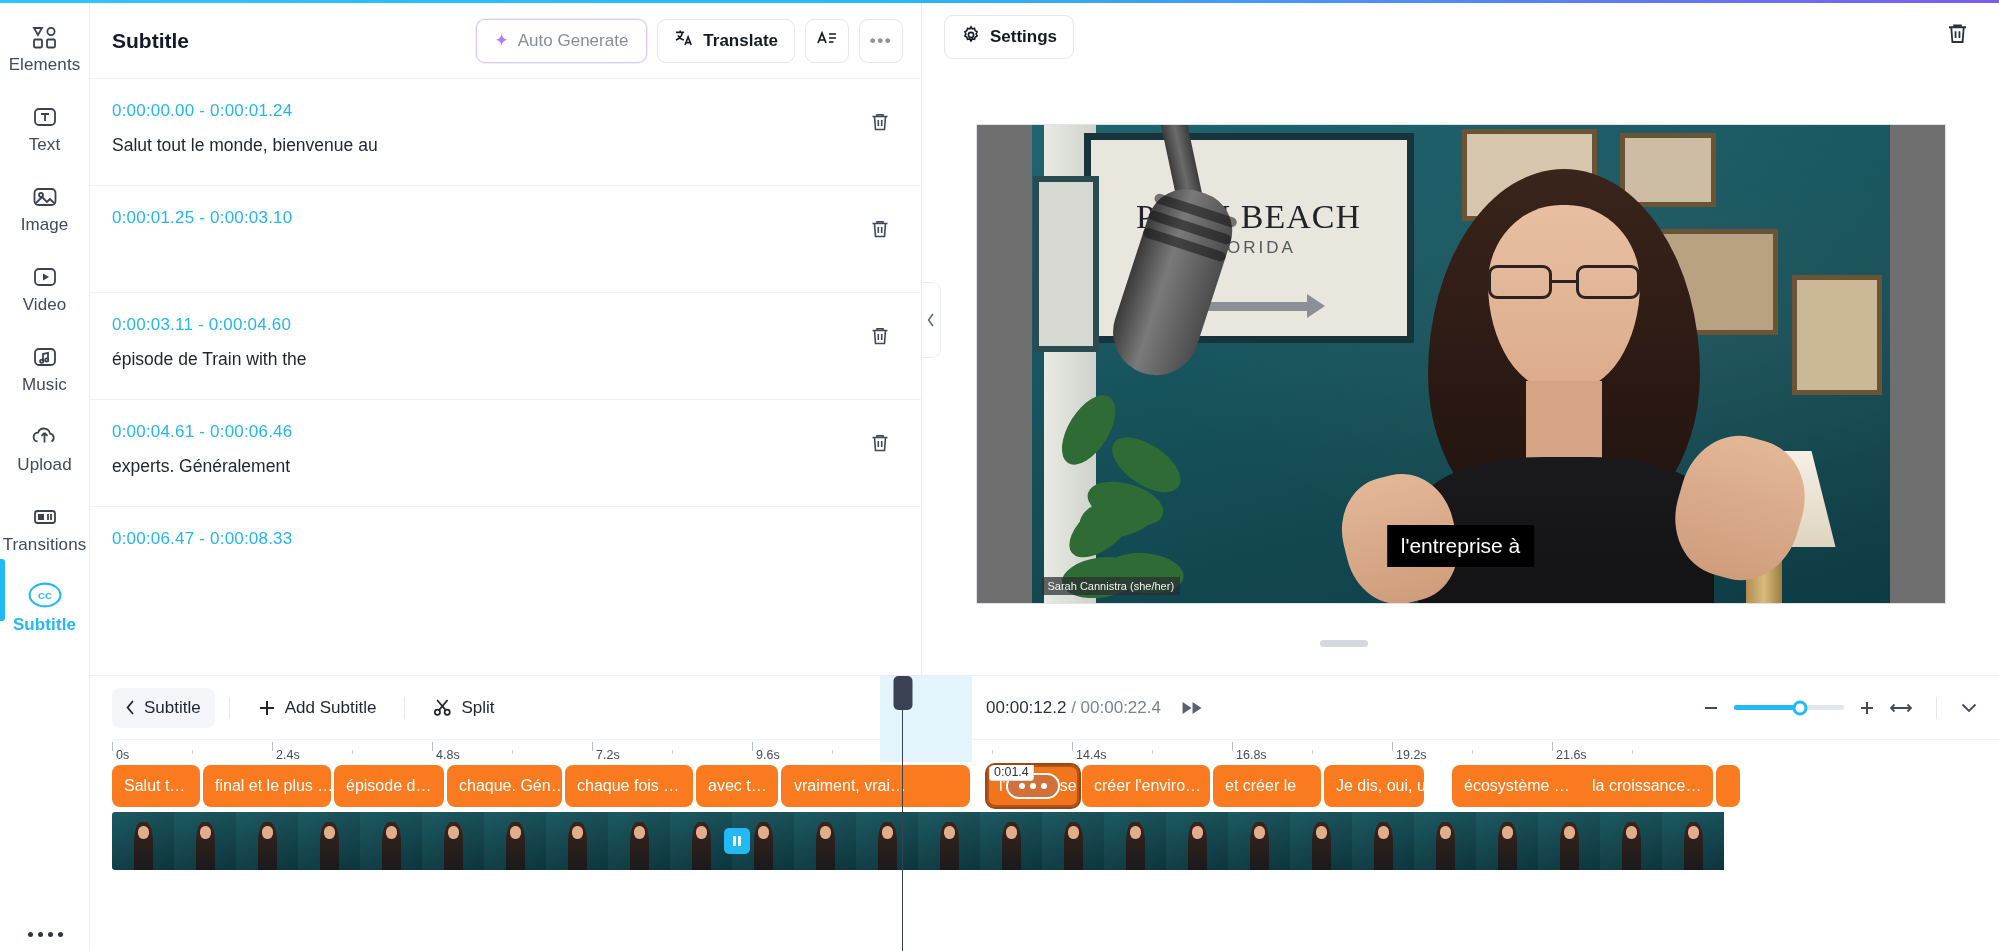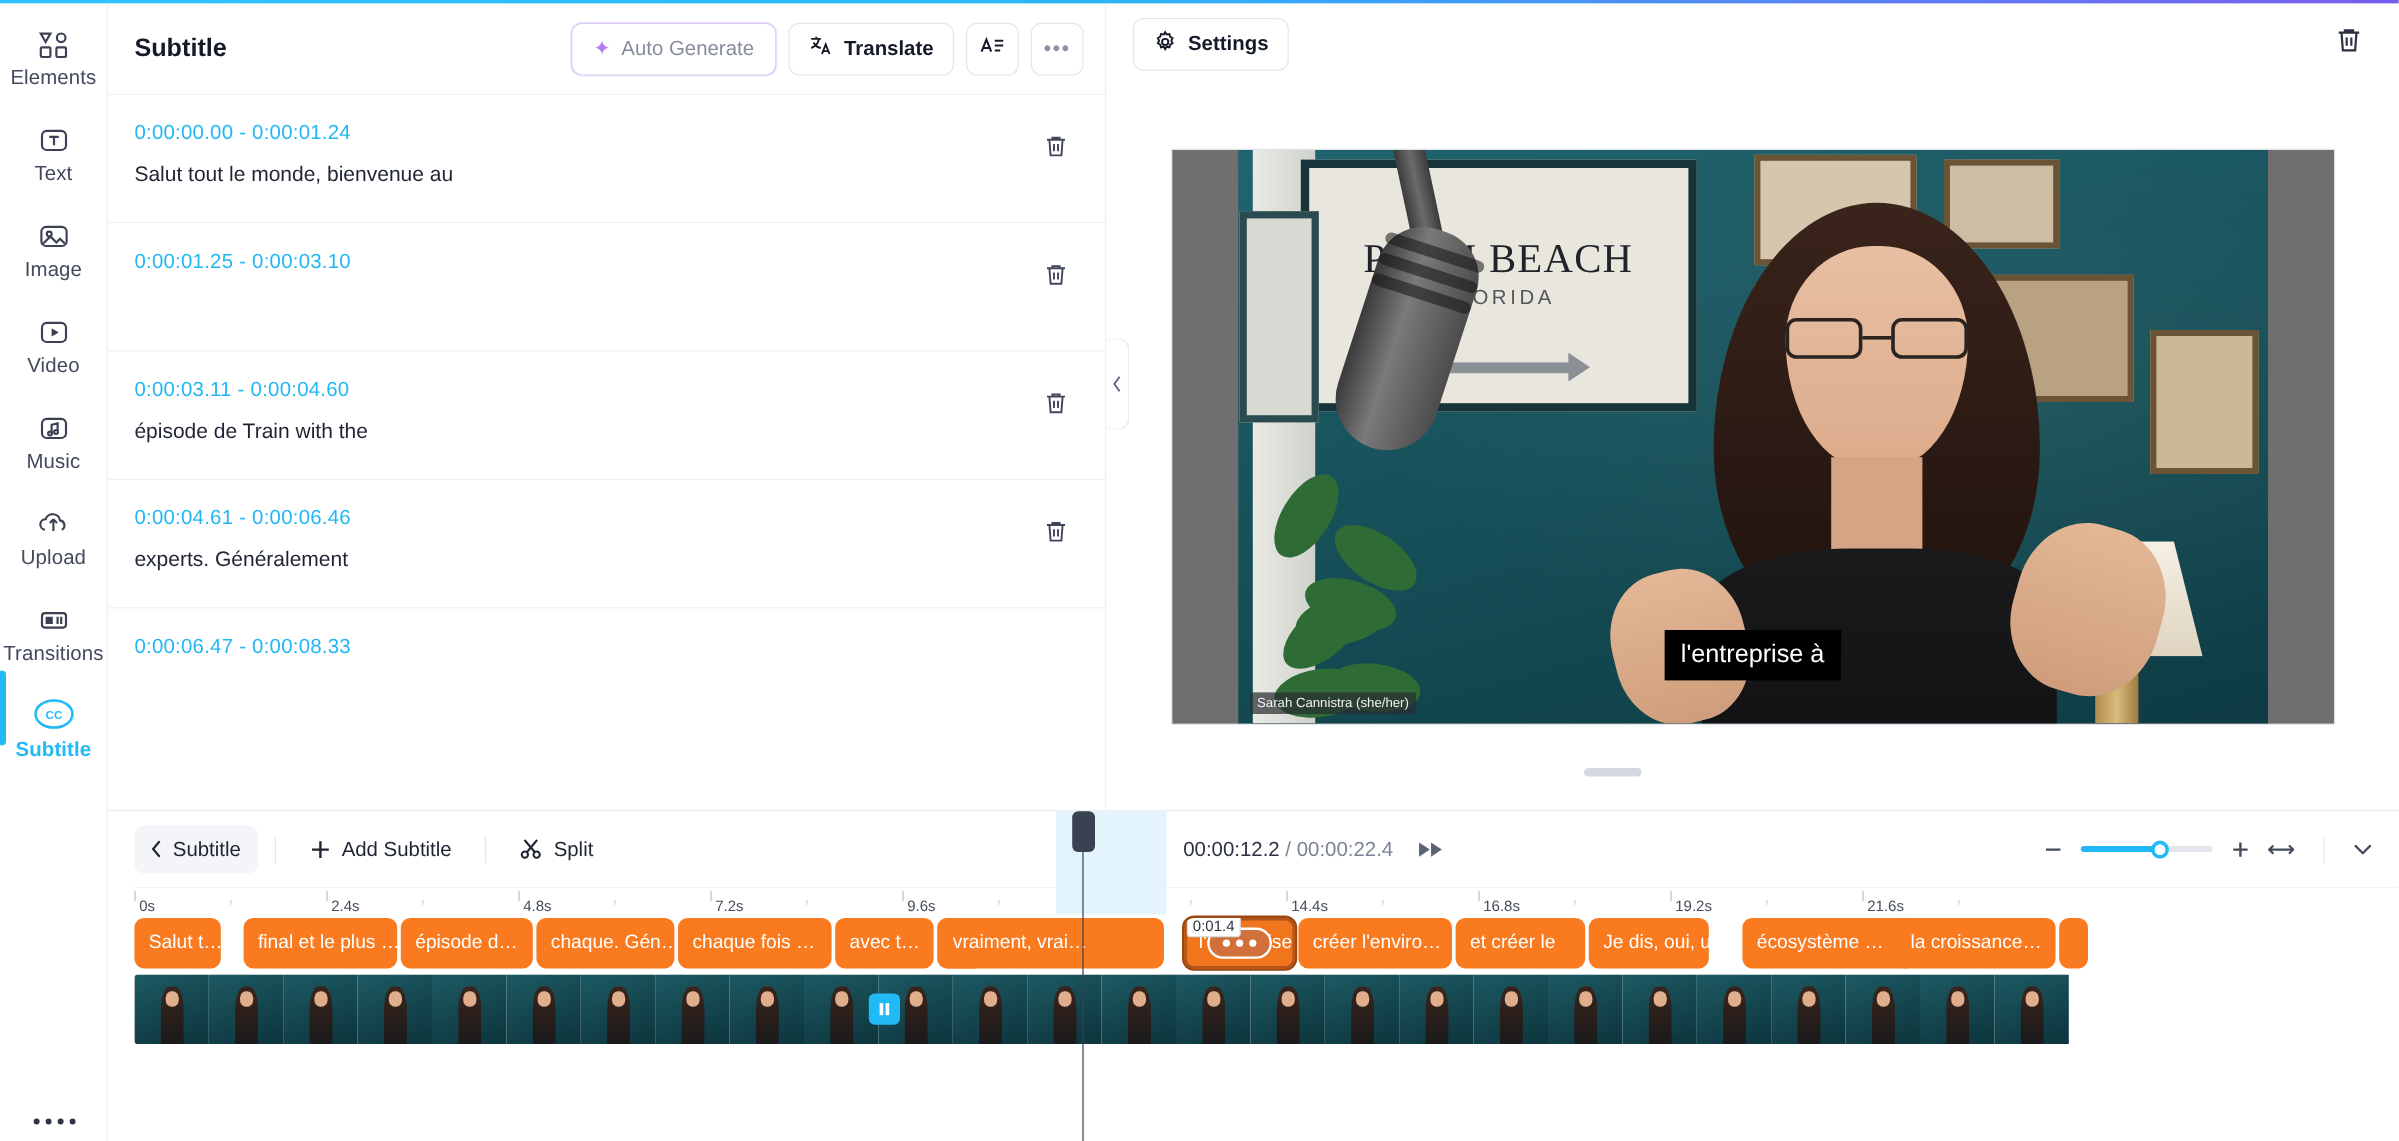--- a/index.html
+++ b/index.html
@@ -710,21 +710,21 @@
           <b></b>
           <span>21.6s</span>
         </div>
       <div class="tick minor" style="left:1520px">
           <b></b>
         </div>
     </div>
 
     <div class="tracks">
       <div class="clip-row">
-        <div class="clip" style="left:0px;width:72px">
+        <div class="clip" style="left:0px;width:88px">
             <span>Salut t…</span>
           </div>
         <div class="clip" style="left:91px;width:128px">
             <span>final et le plus …</span>
           </div>
         <div class="clip" style="left:222px;width:110px">
             <span>épisode d…</span>
           </div>
         <div class="clip" style="left:335px;width:115px">
             <span>chaque. Gén…</span>

